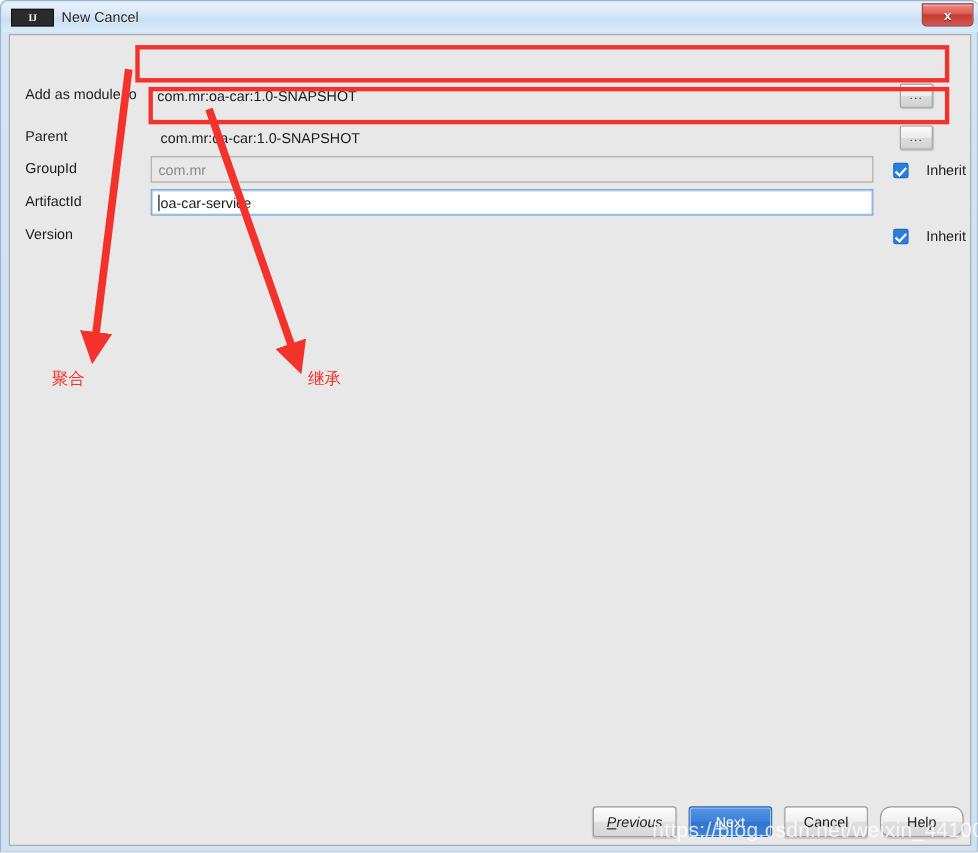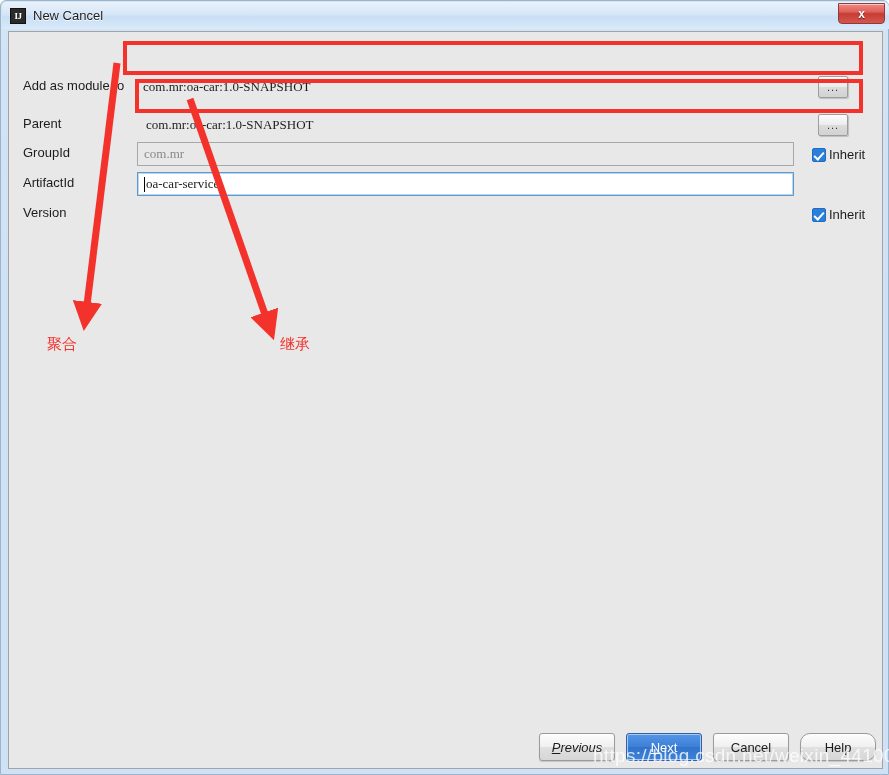--- a/index.html
+++ b/index.html
@@ -33,21 +33,21 @@
     position: absolute;
     left: 1px; top: 1px;
     width: 887px;
     height: 27px;
     background: linear-gradient(to bottom, #eaf2fb 0%, #d6e6f7 45%, #c9dff5 55%, #d9eaf9 100%);
     border-radius: 5px 5px 0 0;
     display: flex;
     align-items: center;
   }
   #app-icon {
-    width: 16px; height: 16px;
+    width: 39px; height: 16px;
     margin-left: 8px;
     background: #2b2b2b;
     border: 1px solid #111;
     color: #ffffff;
     font-size: 9px;
     font-weight: bold;
     font-family: "Liberation Serif", serif;
     display: flex;
     align-items: center;
     justify-content: center;
@@ -102,21 +102,20 @@
   .text-field {
     position: absolute;
     box-sizing: border-box;
     height: 24px;
     font-size: 13px;
     display: flex;
     align-items: center;
     padding-left: 6px;
     white-space: nowrap;
     overflow: hidden;
-    font-family: Liberation Serif, serif;
   }
   .tf-plain {
     background: #e8e8e8;
     border: none;
     color: #1c1c1c;
   }
   .tf-disabled {
     background: #e8e8e8;
     border: 1px solid #a8a8a8;
     color: #8a8a8a;
@@ -155,21 +154,21 @@
     color: #333;
     letter-spacing: 1px;
     cursor: default;
   }
 
   
   .inherit-wrap {
     position: absolute;
     display: flex;
     align-items: center;
-    gap: 3px;
+    gap: 16px;
   }
   .checkbox {
     width: 14px;
     height: 14px;
     background: #2a7fdb;
     border: 1px solid #1f6cc0;
     border-radius: 2px;
     position: relative;
     box-sizing: border-box;
     cursor: default;

